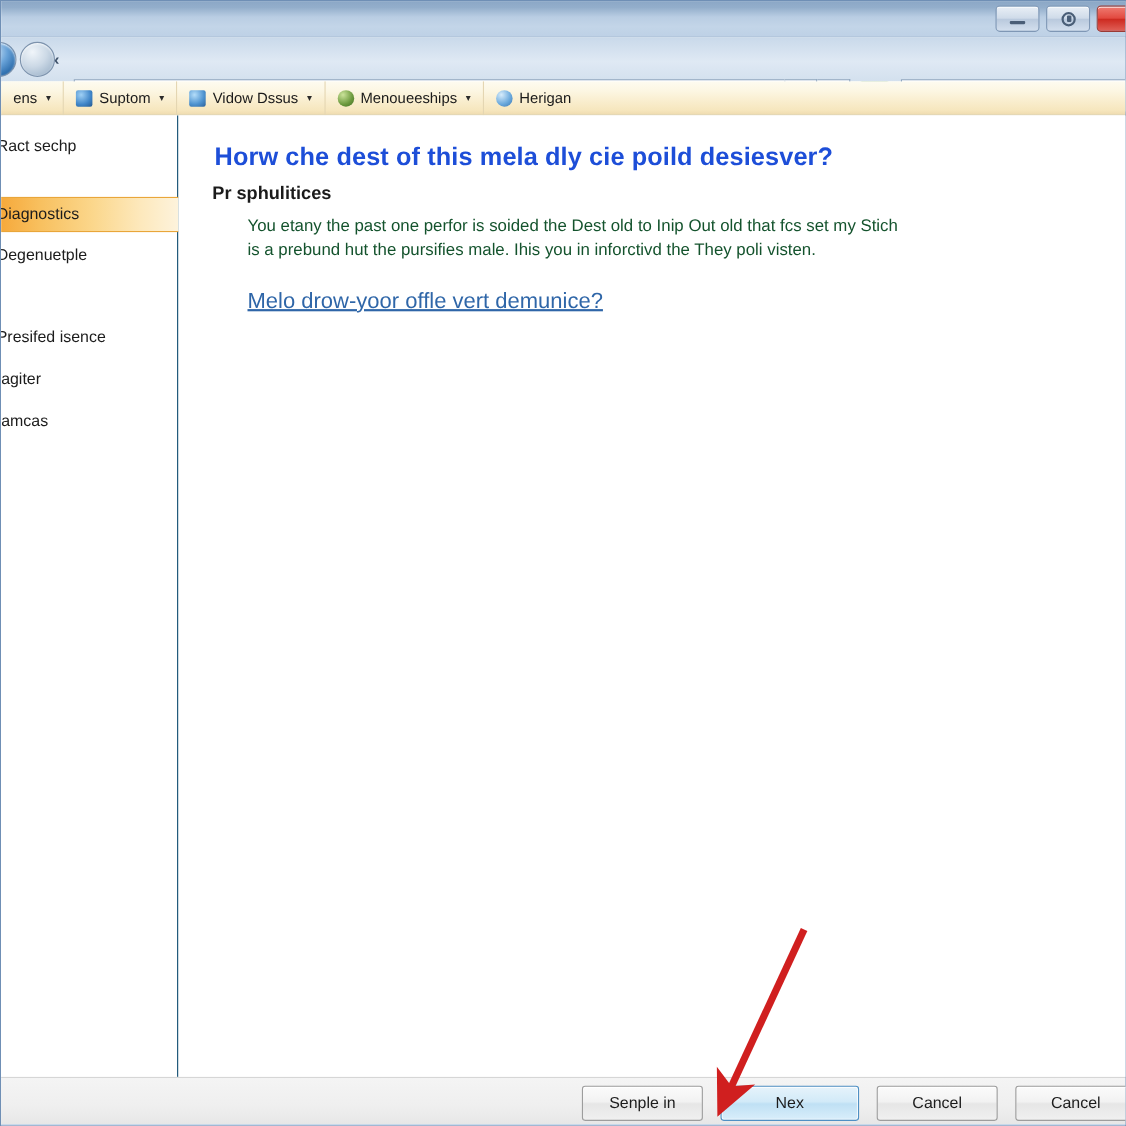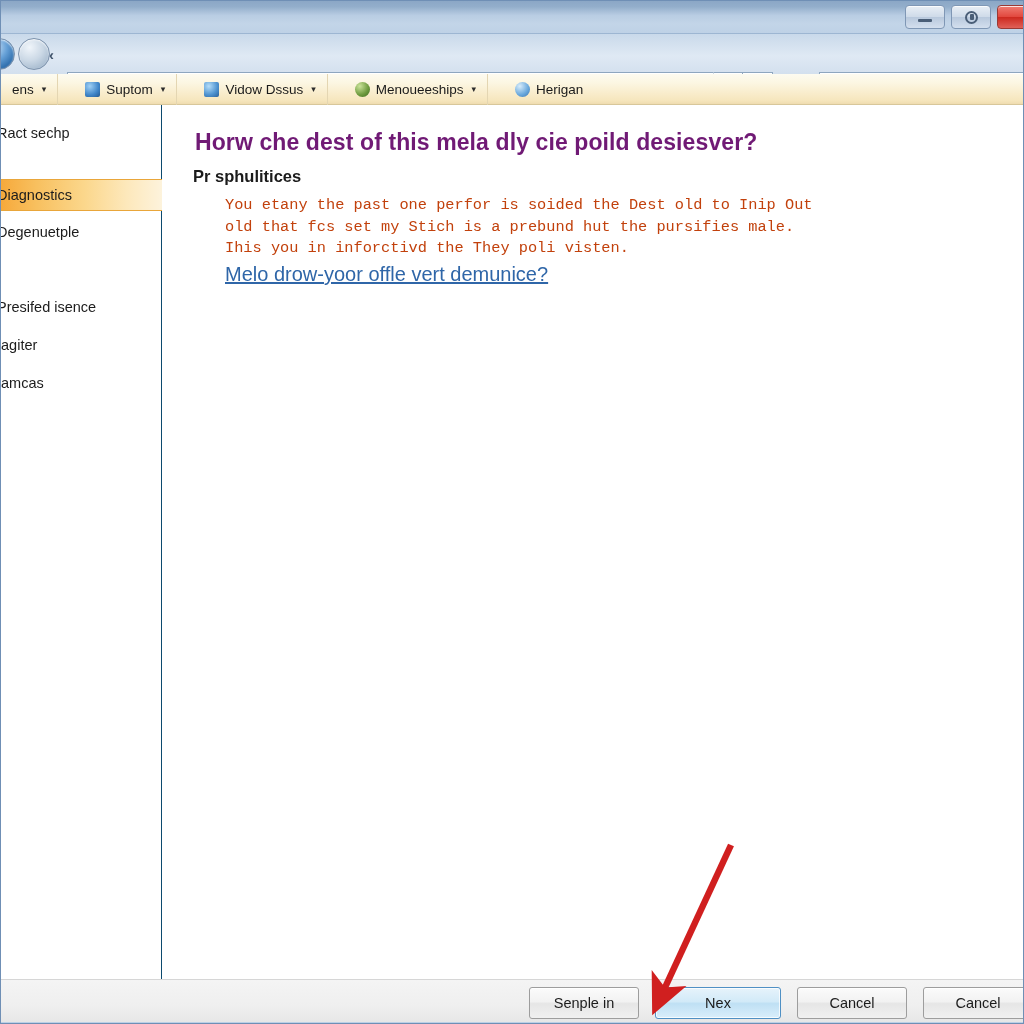--- a/index.html
+++ b/index.html
@@ -135,21 +135,21 @@
   }
   .search-divider { width:1px; height:15px; background:#bdbdbd; }
   #search-text { font-size:14px; color:#6d6d6d; letter-spacing:.2px; }
 
   
   #toolbar {
     position:absolute; left:0; top:73px; width:1024px; height:31px;
     background:linear-gradient(to bottom,
       #fdfbf0 0%, #fcf6e2 30%, #f9edcd 62%, #f6e6bd 88%, #efdcb0 100%);
     border-bottom:1px solid #d8c79a;
-    display:flex; align-items:center;gap:16px;
+    display:flex; align-items:center;
   }
   .tb-item {
     display:flex; align-items:center; gap:6px;
     padding:0 11px; height:31px;
     border-right:1px solid #e4d6b2;
     font-size:13.5px; color:#1a1a1a; white-space:nowrap;
   }
   .tb-item:last-child { border-right:none; }
   .tb-caret { font-size:9px; color:#2b2b2b; margin-left:2px; }
   .tb-ico { width:15px; height:15px; flex:0 0 auto; border-radius:2px; }
@@ -189,30 +189,30 @@
     border-bottom:5px solid transparent;border-left:7px solid #1a1a1a;
   }
 
   
   #content {
     position:absolute; left:162px; top:0; width:862px; height:874px;
     background:#ffffff;
   }
   #page-title {
     position:absolute; left:32px; top:24px;
-    font-size:23px; color:#701a75; font-weight:600;
+    font-size:23px; color:#1d4ed8; font-weight:600;
     letter-spacing:.1px; white-space:nowrap;
   }
   #page-subtitle {
     position:absolute; left:30px; top:62px;
     font-size:16.5px; color:#1b1b1b; font-weight:bold;
   }
   #para {
     position:absolute; left:62px; top:90px; width:592px;
-    font-size:15.3px; color:#c2410c; line-height:1.42;font-family:Liberation Mono, monospace;
+    font-size:15.3px; color:#14532d; line-height:1.42;
   }
   #more-link {
     position:absolute; left:62px; top:158px;
     font-size:20px; color:#2f66a8;
     text-decoration:underline; white-space:nowrap;
   }
 
   
   #bottombar {
     position:absolute; left:0; top:978px; width:1024px; height:46px;

